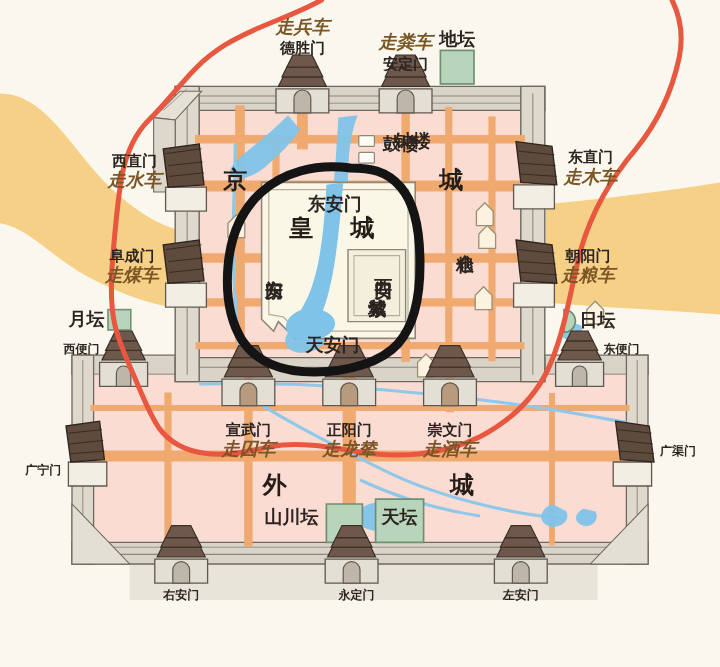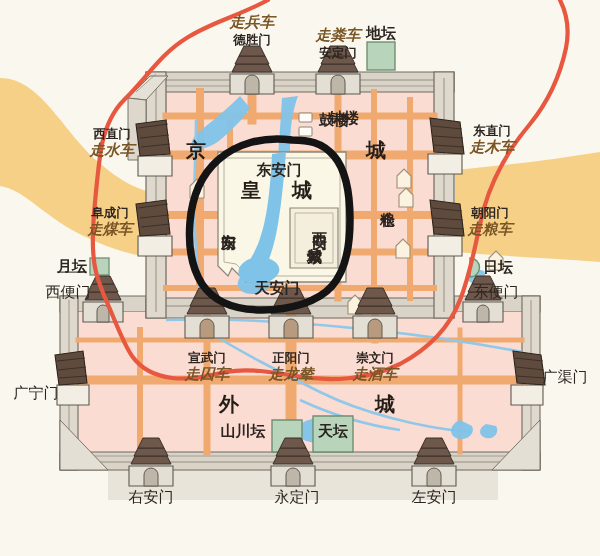--- a/index.html
+++ b/index.html
@@ -13,21 +13,21 @@
   #map{position:absolute;left:0;top:0;width:600px;height:556px;}
   .lbl{
     position:absolute;
     color:#2b2420;
     white-space:nowrap;
     line-height:1.12;
     text-align:center;
     transform:translate(-50%,-50%);
     pointer-events:none;
   }
-  .lbl.gate{font-size:15px;font-weight:400;}
+  .lbl.gate{font-size:10px;font-weight:700;}
   .lbl.big{font-size:20px;font-weight:700;color:#241d18;}
   .lbl.small{font-size:15px;font-weight:700;}
   .lbl.vert{writing-mode:vertical-rl;text-orientation:upright;letter-spacing:0px;}
   .grp{position:absolute;transform:translate(-50%,-50%);text-align:center;}
   .grp .gate{font-size:12.5px;font-weight:700;color:#2b2420;line-height:1.2;}
   .grp .cargo{font-size:15px;font-weight:700;color:#7a5526;font-style:italic;line-height:1.25;
               font-family:"DejaVu Serif","Liberation Serif",serif;}
 </style>
 </head>
 <body>
@@ -346,33 +346,33 @@
 <div class="grp" style="left:291px;top:367px;">
   <div class="gate">正阳门</div>
   <div class="cargo">走龙辇</div>
 </div>
 <div class="grp" style="left:375px;top:367px;">
   <div class="gate">崇文门</div>
   <div class="cargo">走酒车</div>
 </div>
 
 <div class="lbl gate" style="left:68px;top:292px;">西便门</div>
-<div class="lbl gate" style="left:496px;top:292px;">东便门</div>
+<div class="lbl gate" style="left:518px;top:292px;">东便门</div>
 <div class="lbl gate" style="left:36px;top:377px;margin-top:16px;">广宁门</div>
 <div class="lbl gate" style="left:565px;top:377px;">广渠门</div>
 
 <div class="lbl gate" style="left:151px;top:497px;">右安门</div>
 <div class="lbl gate" style="left:297px;top:497px;">永定门</div>
 <div class="lbl gate" style="left:434px;top:497px;">左安门</div>
 
 <div class="lbl small" style="left:279px;top:170px;">东安门</div>
 <div class="lbl small vert" style="left:228px;top:221px;">东安门</div>
 <div class="lbl small vert" style="left:319px;top:221px;">西安门</div>
 <div class="lbl small" style="left:277px;top:288px;">天安门</div>
 
 <div class="lbl small" style="left:381px;top:33px;">地坛</div>
-<div class="lbl small" style="left:72px;top:266px;text-decoration:underline;">月坛</div>
+<div class="lbl small" style="left:72px;top:266px;">月坛</div>
 <div class="lbl small" style="left:498px;top:267px;">日坛</div>
 <div class="lbl small" style="left:333px;top:431px;">天坛</div>
 <div class="lbl small" style="left:243px;top:431px;">山川坛</div>
 <div class="lbl small" style="left:344px;top:118px;">钟楼</div>
 <div class="lbl small" style="left:334px;top:120px;">鼓楼</div>
 <div class="lbl small vert" style="left:387px;top:200px;">粮仓</div>
 
 </body></html>

